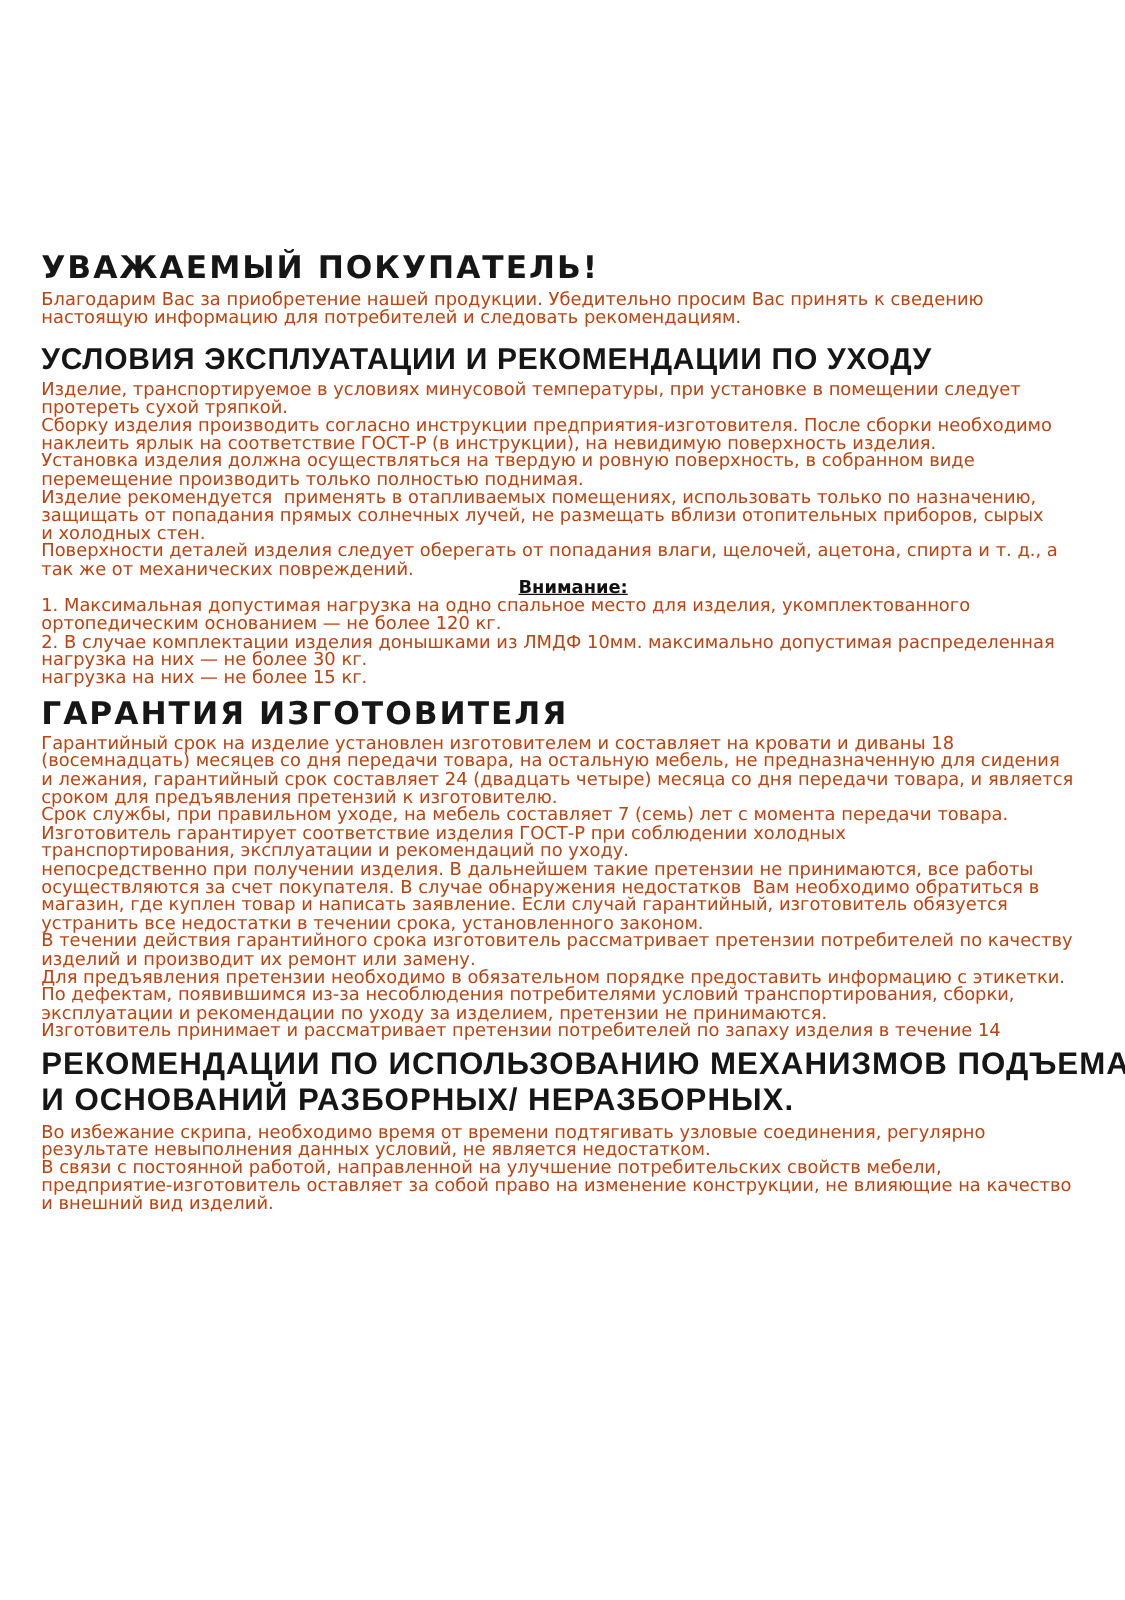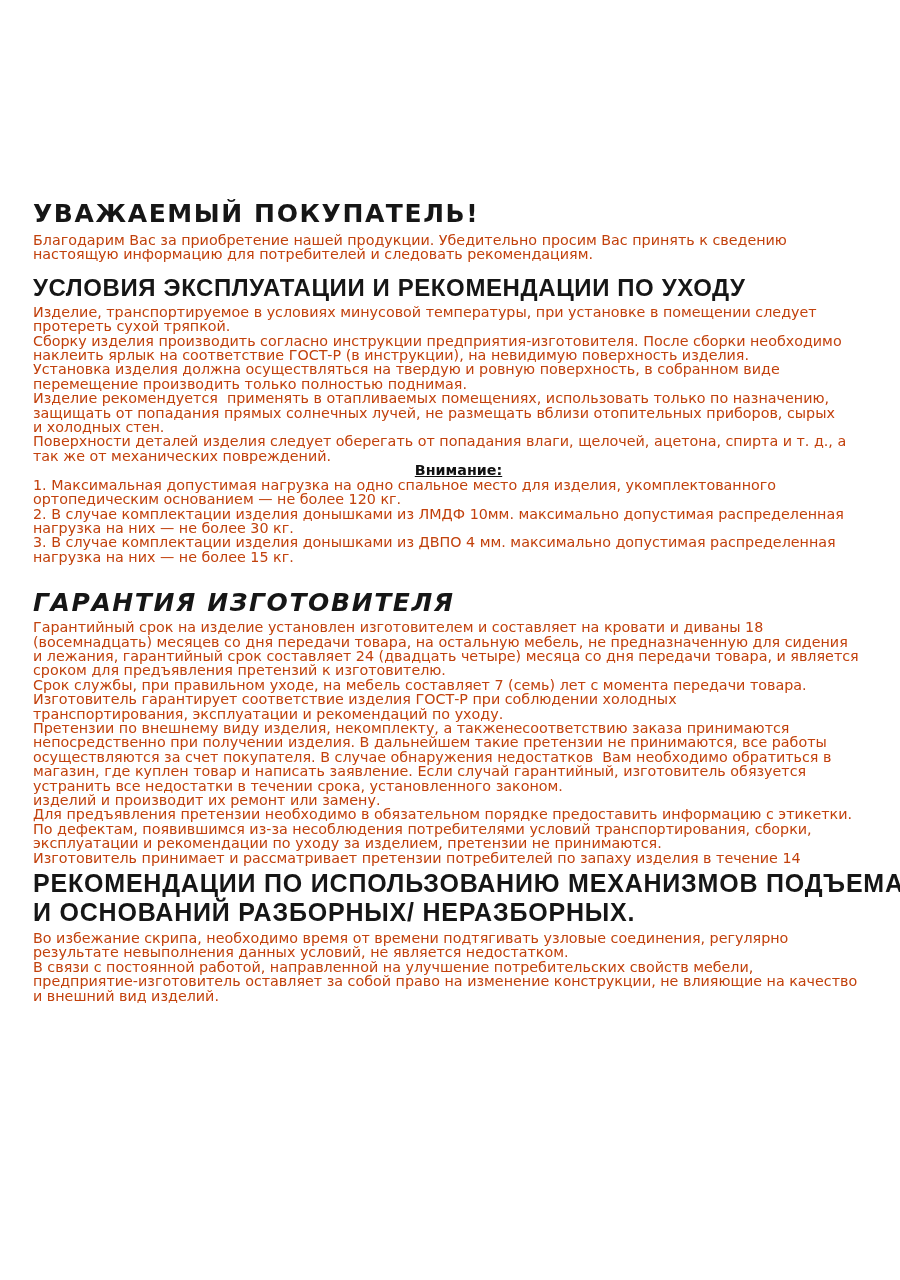--- a/index.html
+++ b/index.html
@@ -46,21 +46,21 @@
   .heading.condensed-large {
     font-family: "Liberation Sans", sans-serif;
     font-size: 25px;
     line-height: 29px;
     letter-spacing: 0.8px;
   }
   .heading-line { white-space: pre; }
 
   #sec-greeting   .heading { margin: 0 0 6px 0; }
   #sec-care       .heading { margin: 13px 0 5px 0; }
-  #sec-warranty   .heading { margin: 26px 0 4px 0; font-style: italic; }
+  #sec-warranty   .heading { margin: 8px 0 4px 0; }
   #sec-mechanisms .heading { margin: 4px 0 4px 0; }
 
   .body-lines { margin: 0; }
   .line {
     font-size: 14.3px;
     line-height: 14.4px;
     white-space: pre;
     color: #c2410c;
   }
   .line.emphasis {
@@ -98,41 +98,40 @@
           <div class="line">Изделие рекомендуется  применять в отапливаемых помещениях, использовать только по назначению,</div>
           <div class="line">защищать от попадания прямых солнечных лучей, не размещать вблизи отопительных приборов, сырых</div>
           <div class="line">и холодных стен.</div>
           <div class="line">Поверхности деталей изделия следует оберегать от попадания влаги, щелочей, ацетона, спирта и т. д., а</div>
           <div class="line">так же от механических повреждений.</div>
           <div class="line emphasis">Внимание:</div>
           <div class="line">1. Максимальная допустимая нагрузка на одно спальное место для изделия, укомплектованного</div>
           <div class="line">ортопедическим основанием — не более 120 кг.</div>
           <div class="line">2. В случае комплектации изделия донышками из ЛМДФ 10мм. максимально допустимая распределенная</div>
           <div class="line">нагрузка на них — не более 30 кг.</div>
-          <div class="line">3. В случае комплектации изделия донышками из ДВПО 4 мм. максимально допустимая распределенная</div>
           <div class="line">нагрузка на них — не более 15 кг.</div>
         </div>
       </section>
       <section id="sec-warranty">
         <div class="heading wide">
           <div class="heading-line">ГАРАНТИЯ ИЗГОТОВИТЕЛЯ</div>
         </div>
         <div class="body-lines">
           <div class="line">Гарантийный срок на изделие установлен изготовителем и составляет на кровати и диваны 18</div>
           <div class="line">(восемнадцать) месяцев со дня передачи товара, на остальную мебель, не предназначенную для сидения</div>
           <div class="line">и лежания, гарантийный срок составляет 24 (двадцать четыре) месяца со дня передачи товара, и является</div>
           <div class="line">сроком для предъявления претензий к изготовителю.</div>
           <div class="line">Срок службы, при правильном уходе, на мебель составляет 7 (семь) лет с момента передачи товара.</div>
           <div class="line">Изготовитель гарантирует соответствие изделия ГОСТ-Р при соблюдении холодных</div>
           <div class="line">транспортирования, эксплуатации и рекомендаций по уходу.</div>
-          <div class="line">Претензии по внешнему виду изделия, некомплекту, а такженесоответствию заказа принимаются</div>
           <div class="line">непосредственно при получении изделия. В дальнейшем такие претензии не принимаются, все работы</div>
           <div class="line">осуществляются за счет покупателя. В случае обнаружения недостатков  Вам необходимо обратиться в</div>
           <div class="line">магазин, где куплен товар и написать заявление. Если случай гарантийный, изготовитель обязуется</div>
           <div class="line">устранить все недостатки в течении срока, установленного законом.</div>
+          <div class="line">В течении действия гарантийного срока изготовитель рассматривает претензии потребителей по качеству</div>
           <div class="line">изделий и производит их ремонт или замену.</div>
           <div class="line">Для предъявления претензии необходимо в обязательном порядке предоставить информацию с этикетки.</div>
           <div class="line">По дефектам, появившимся из-за несоблюдения потребителями условий транспортирования, сборки,</div>
           <div class="line">эксплуатации и рекомендации по уходу за изделием, претензии не принимаются.</div>
           <div class="line">Изготовитель принимает и рассматривает претензии потребителей по запаху изделия в течение 14</div>
         </div>
       </section>
       <section id="sec-mechanisms">
         <div class="heading condensed-large">
           <div class="heading-line">РЕКОМЕНДАЦИИ ПО ИСПОЛЬЗОВАНИЮ МЕХАНИЗМОВ ПОДЪЕМА</div>

